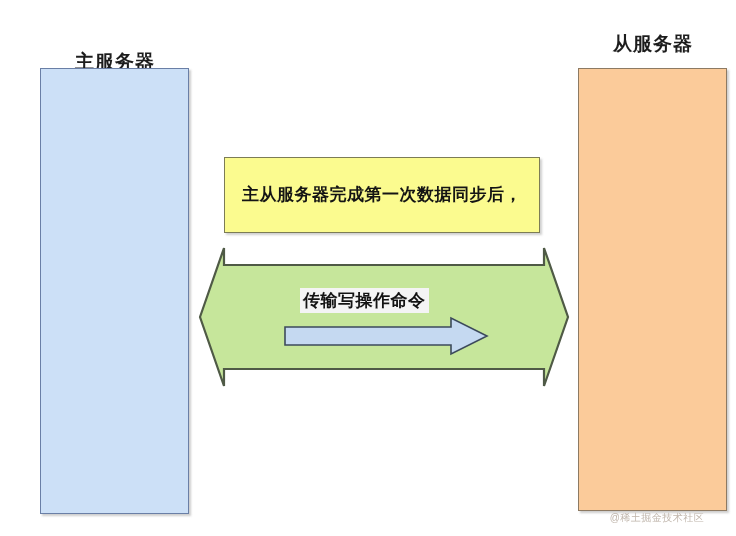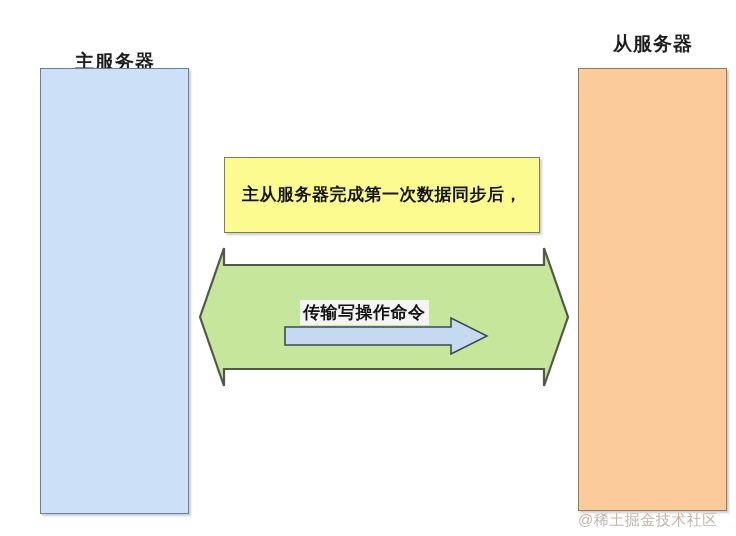--- a/index.html
+++ b/index.html
@@ -88,38 +88,38 @@
     position: absolute;
     left: 300px; top: 288px;
     font-size: 17px;
     font-weight: 700;
     color: #131313;
     letter-spacing: 0.5px;
     white-space: nowrap;
     background: #f4f4f4;
     padding: 1px 3px;
     z-index: 6;
-    margin-top: 12px;
   }
 
   
   #blue-arrow {
     position: absolute;
     left: 283px; top: 316px;
     width: 206px; height: 40px;
     z-index: 6;
   }
   #blue-arrow svg { display: block; width: 100%; height: 100%; overflow: visible; }
 
   
   #watermark {
     position: absolute;
     left: 578px; top: 511px;
     width: 158px;
-    font-size: 15px;
+    text-align: center;
+    font-size: 10px;
     color: #c0b6ac;
     white-space: nowrap;
     letter-spacing: 0.5px;
   }
 </style>
 </head>
 <body>
 
 <div id="canvas">
 

